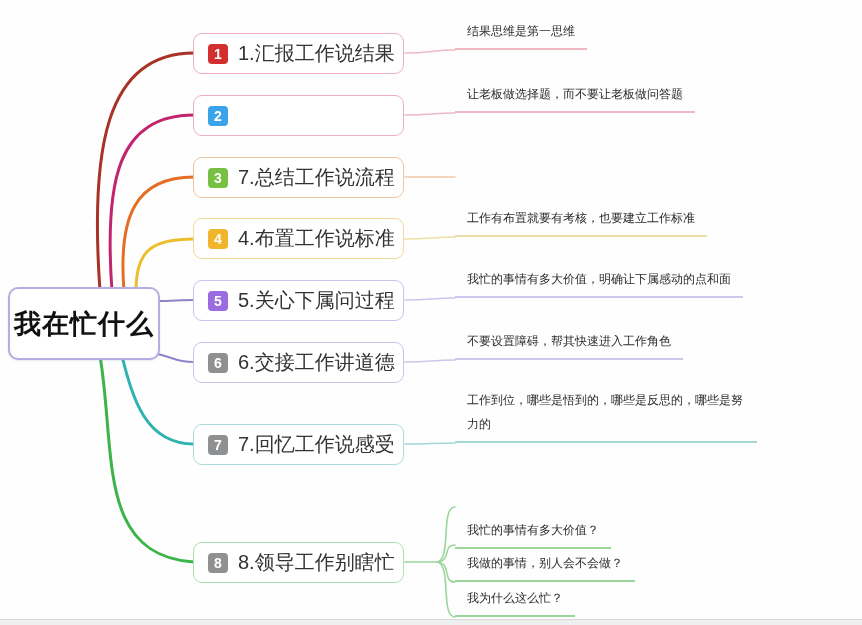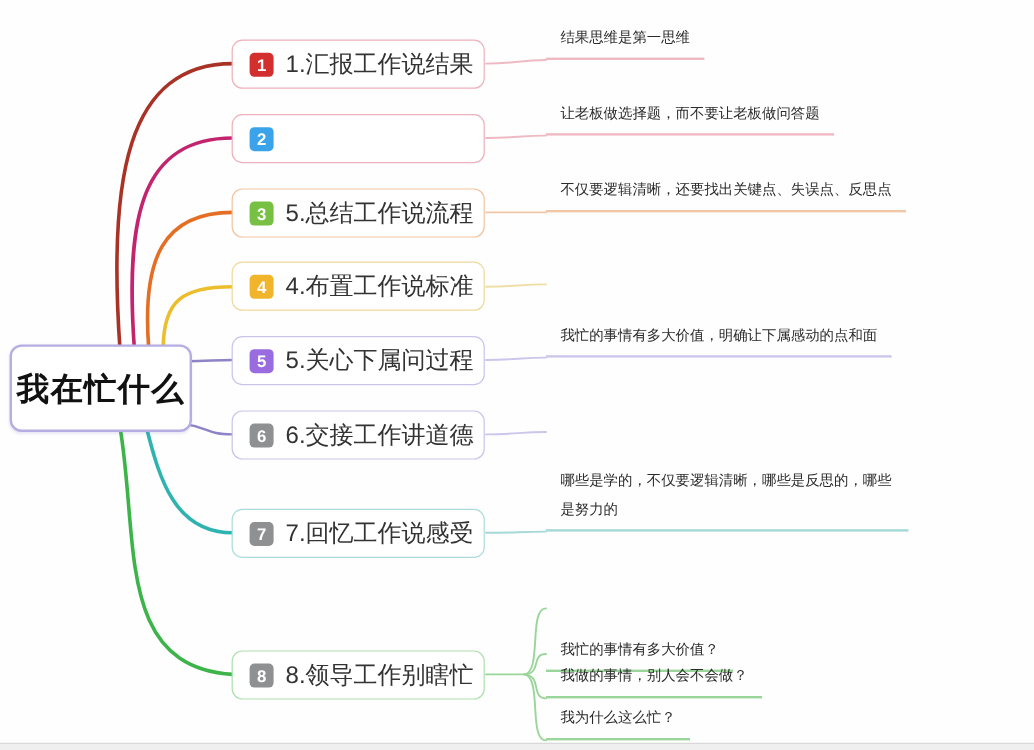--- a/index.html
+++ b/index.html
@@ -77,21 +77,21 @@
   .u7{border-color:#a5d8d7;}
   .u8{border-color:#9ad69a;}
   .p1{top:19px;}
   .p2{top:82px;}
   .p3{top:146px;}
   .p4{top:206px;}
   .p5{top:267px;}
   .p6{top:329px;}
   .p7{top:388px;width:278px;white-space:normal;}
   .ps1{top:476px;}
-  .ps2{top:529px;}
+  .ps2{top:518px;}
   .ps3{top:551px;}
   .ps4{top:586px;}
 
   .bottom-bar{
     position:absolute;left:0;bottom:0;width:862px;height:6px;z-index:4;
     background:#efefef;border-top:1px solid #d9d9d9;box-sizing:border-box;
   }
 </style>
 </head>
 <body>
@@ -130,21 +130,21 @@
 
   <div class="node nb1">
     <span class="badge bg1">1</span>
     <span>1.汇报工作说结果</span>
   </div>
   <div class="node nb2">
     <span class="badge bg2">2</span>
   </div>
   <div class="node nb3">
     <span class="badge bg3">3</span>
-    <span>5.总结工作说流程</span>
+    <span>7.总结工作说流程</span>
   </div>
   <div class="node nb4">
     <span class="badge bg4">4</span>
     <span>4.布置工作说标准</span>
   </div>
   <div class="node nb5">
     <span class="badge bg5">5</span>
     <span>5.关心下属问过程</span>
   </div>
   <div class="node nb6">
@@ -155,22 +155,23 @@
     <span class="badge bg7">7</span>
     <span>7.回忆工作说感受</span>
   </div>
   <div class="node nb8">
     <span class="badge bg8">8</span>
     <span>8.领导工作别瞎忙</span>
   </div>
 
   <div class="note u1 p1">结果思维是第一思维</div>
   <div class="note u2 p2">让老板做选择题，而不要让老板做问答题</div>
-  <div class="note u3 p3">不仅要逻辑清晰，还要找出关键点、失误点、反思点</div>
+  <div class="note u4 p4">工作有布置就要有考核，也要建立工作标准</div>
   <div class="note u5 p5">我忙的事情有多大价值，明确让下属感动的点和面</div>
-  <div class="note u7 p7">哪些是学的，不仅要逻辑清晰，哪些是反思的，哪些是努力的</div>
+  <div class="note u6 p6">不要设置障碍，帮其快速进入工作角色</div>
+  <div class="note u7 p7">工作到位，哪些是悟到的，哪些是反思的，哪些是努力的</div>
 
   <div class="note u8 ps2">我忙的事情有多大价值？</div>
   <div class="note u8 ps3">我做的事情，别人会不会做？</div>
   <div class="note u8 ps4">我为什么这么忙？</div>
 
   <div class="bottom-bar"></div>
 </div>
 
 </body></html>

